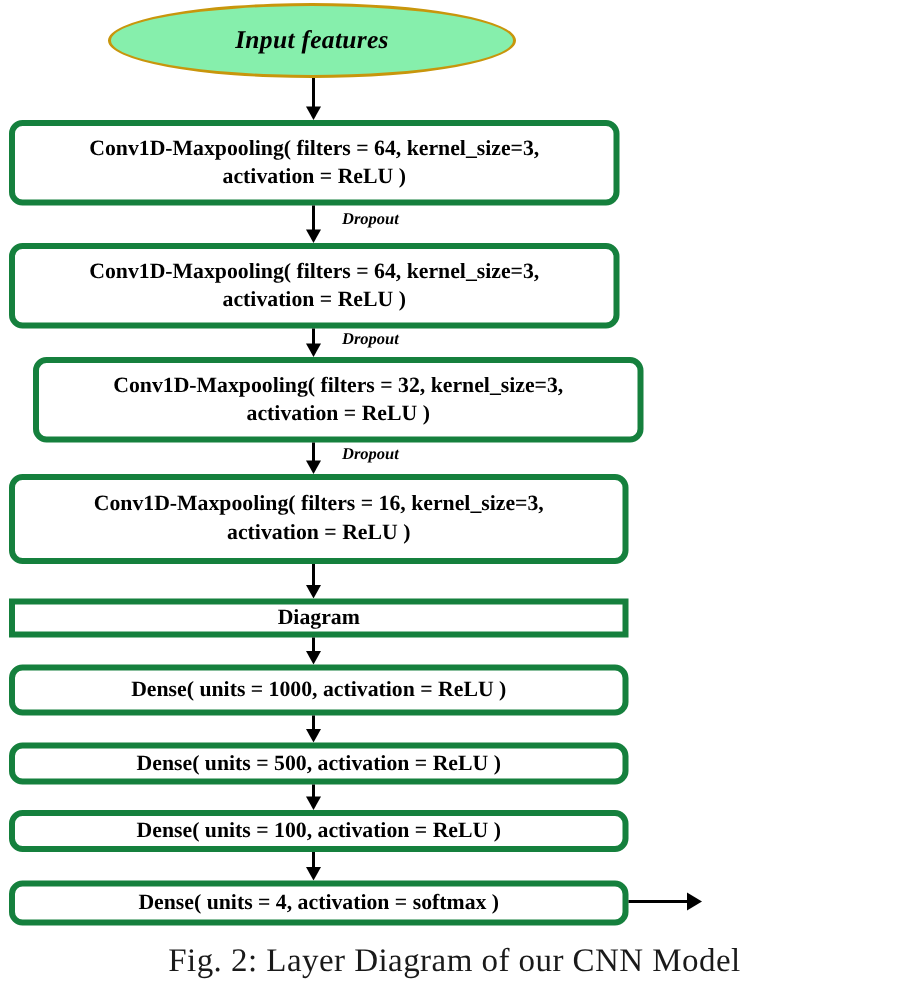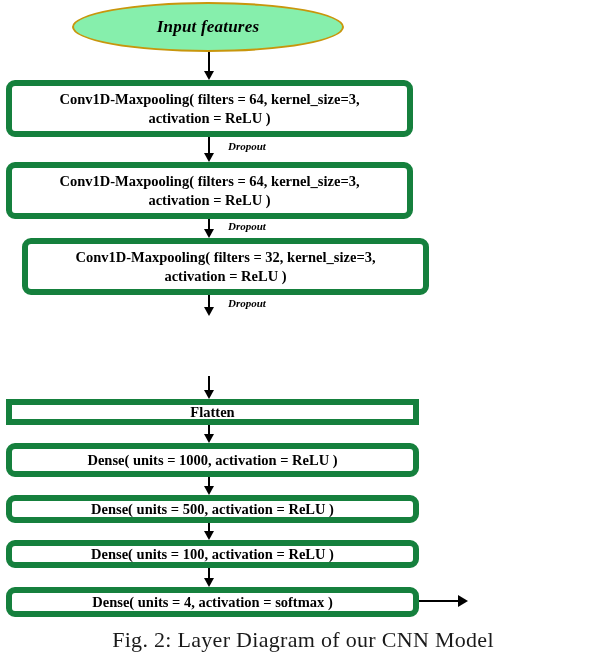--- a/index.html
+++ b/index.html
@@ -53,21 +53,21 @@
     left: 468px;
     top: 577px;
     width: 136px;
     height: 48px;
   }
 
   
   .box {
     position: absolute;
     background: #ffffff;
-    border: 6px solid #15803d;
+    border: 4px solid #15803d;
     box-sizing: border-box;
     display: flex;
     align-items: center;
     justify-content: center;
     text-align: center;
   }
   .box.rounded { border-radius: 9px; }
   .box.sharp   { border-radius: 0px; }
 
   .box .box-label {
@@ -190,25 +190,28 @@
   <div class="arrow-v" id="arrow-conv64b-to-conv32"></div>
   <span class="edge-label" id="edge-label-dropout-2">Dropout</span>
 
   <div class="box rounded two-line" id="node-conv-32">
     <span class="box-label">Conv1D-Maxpooling( filters = 32, kernel_size=3, activation = ReLU )</span>
   </div>
 
   <div class="arrow-v" id="arrow-conv32-to-conv16"></div>
   <span class="edge-label" id="edge-label-dropout-3">Dropout</span>
 
+  <div class="box rounded two-line" id="node-conv-16">
+    <span class="box-label">Conv1D-Maxpooling( filters = 16, kernel_size=3, activation = ReLU )</span>
+  </div>
 
   <div class="arrow-v" id="arrow-conv16-to-flatten"></div>
 
   <div class="box sharp" id="node-flatten">
-    <span class="box-label">Flatten</span>
+    <span class="box-label">Diagram</span>
   </div>
 
   <div class="arrow-v" id="arrow-flatten-to-dense1000"></div>
 
   <div class="box rounded" id="node-dense-1000">
     <span class="box-label">Dense( units = 1000, activation = ReLU )</span>
   </div>
 
   <div class="arrow-v" id="arrow-dense1000-to-dense500"></div>
 

